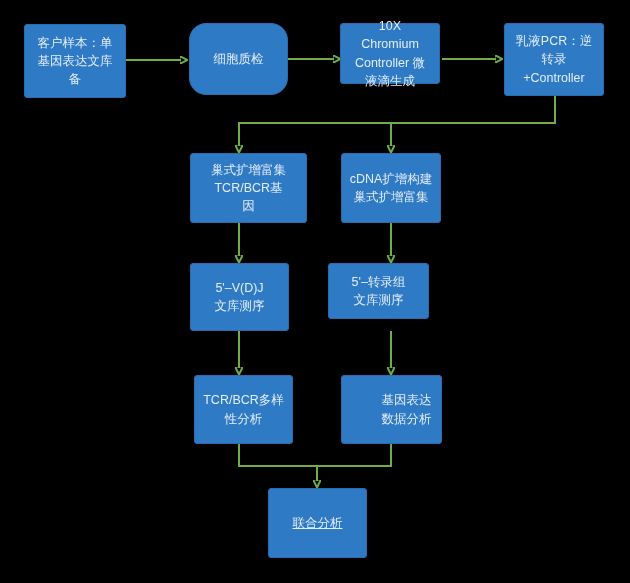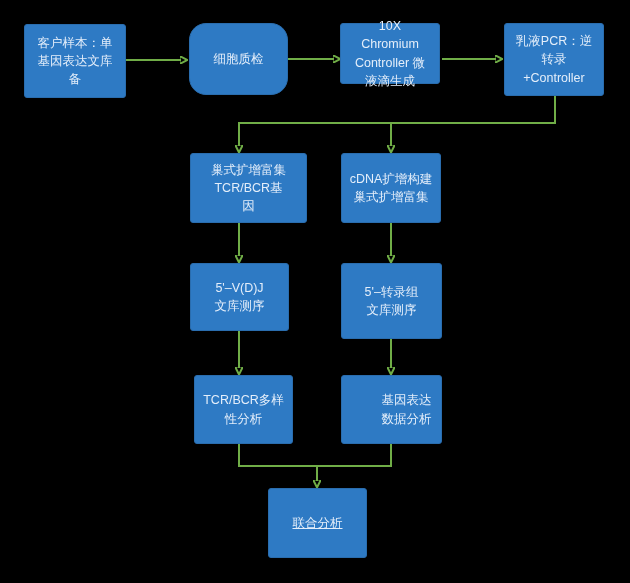--- a/index.html
+++ b/index.html
@@ -103,21 +103,21 @@
 因</span>
   </div>
   <div class="node" style="left:341px; top:153px; width:100px; height:70px;">
     <span class="label">cDNA扩增构建
 巢式扩增富集</span>
   </div>
   <div class="node" style="left:190px; top:263px; width:99px;  height:68px;">
     <span class="label">5'–V(D)J
 文库测序</span>
   </div>
-  <div class="node" style="left:341px; top:263px; width:101px; height:76px;">
+  <div class="node" style="left:328px; top:263px; width:101px; height:56px;">
     <span class="label">5'–转录组
 文库测序</span>
   </div>
   <div class="node" style="left:194px; top:375px; width:99px;  height:69px;">
     <span class="label">TCR/BCR多样
 性分析</span>
   </div>
   <div class="node" style="left:341px; top:375px; width:101px; height:69px;padding-left:30px;">
     <span class="label">基因表达
 数据分析</span>

